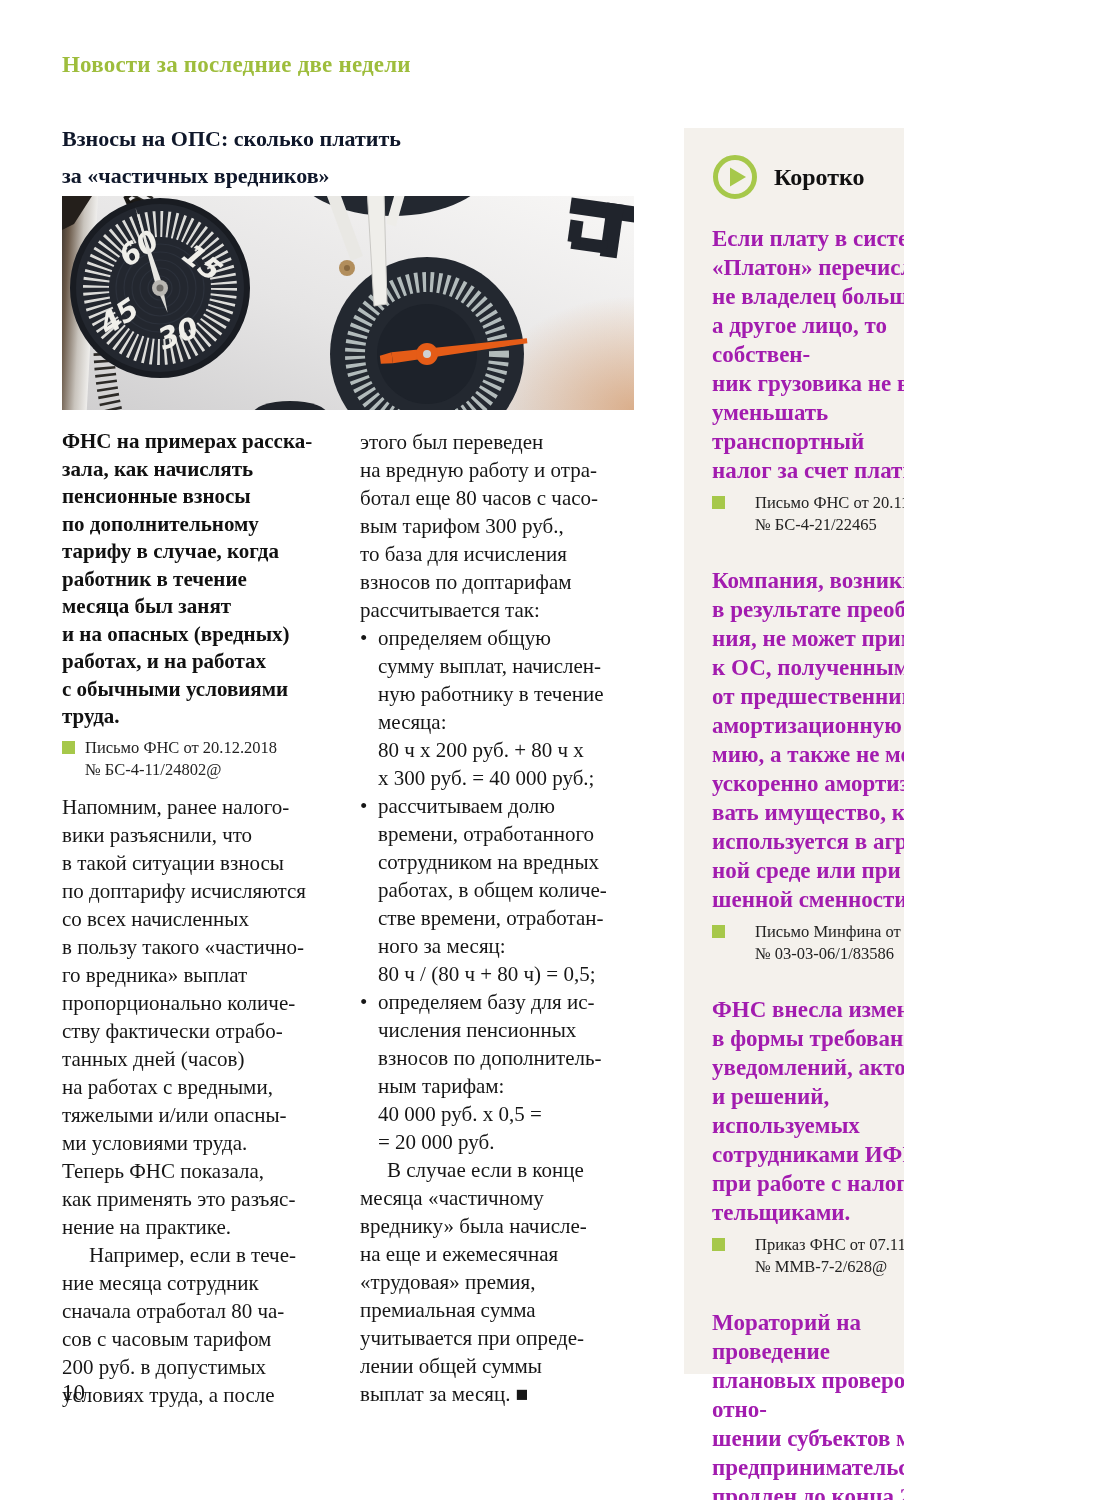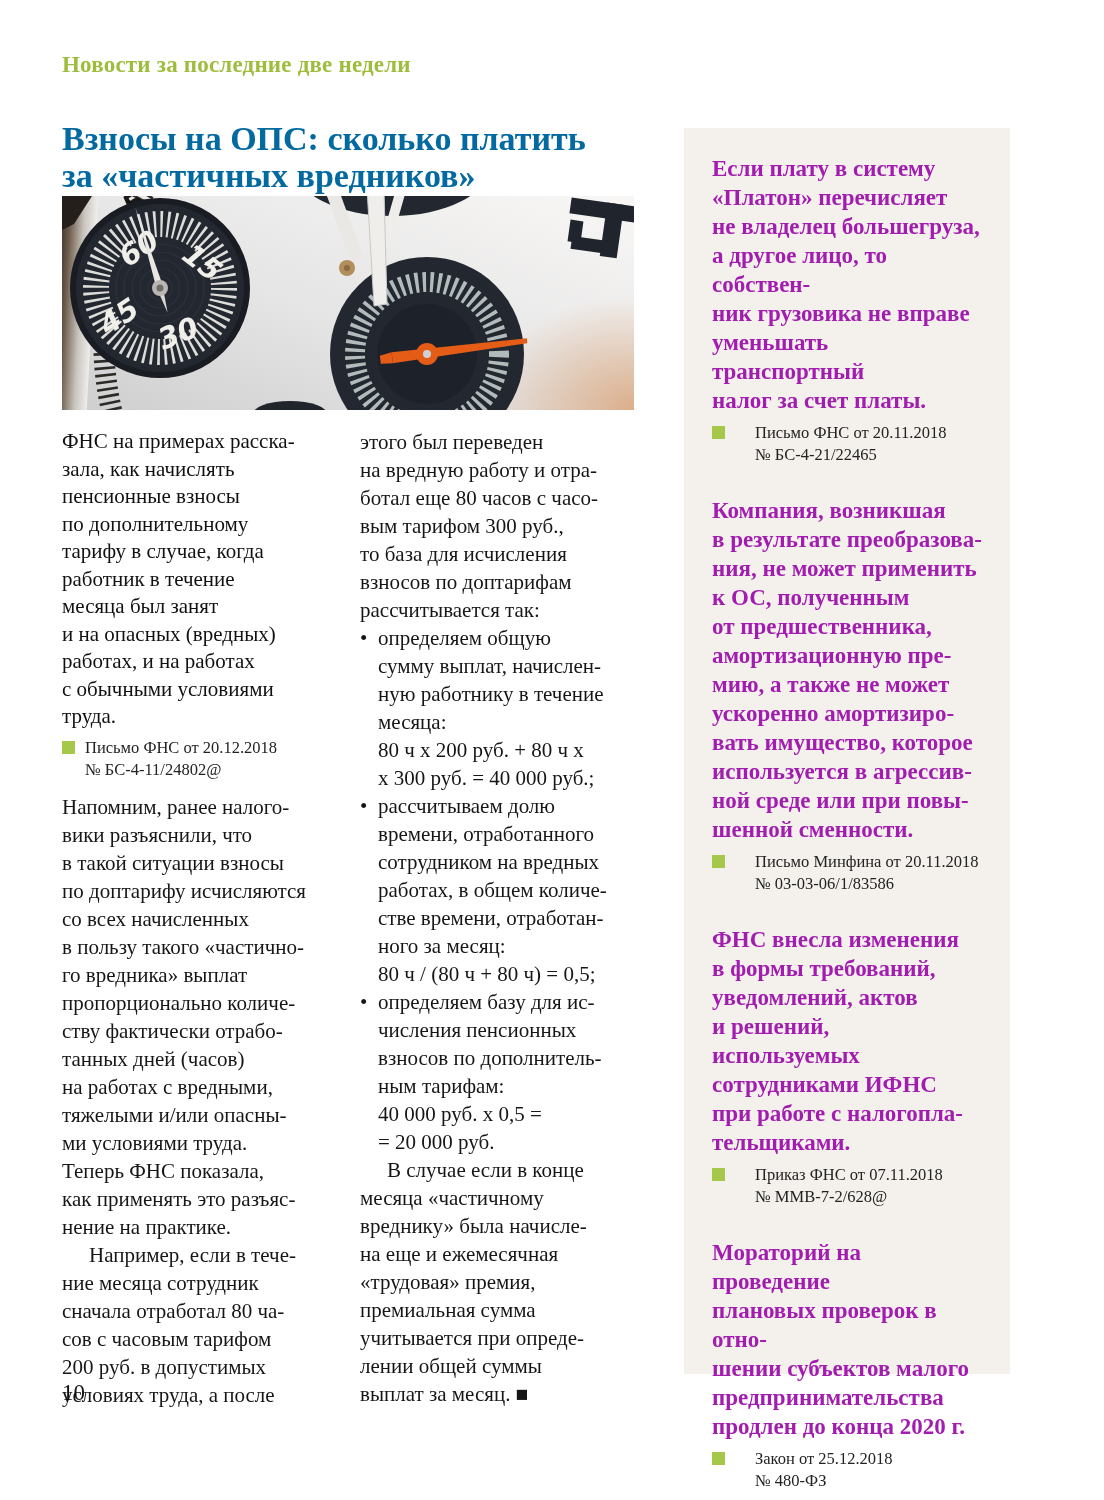--- a/index.html
+++ b/index.html
@@ -1,36 +1,36 @@
 <!DOCTYPE html>
 <html><head>
 <meta charset="utf-8">
 <style>
   html,body{margin:0;padding:0;background:#ffffff;}
   .page{
-    position:relative;width:1104px;height:1500px;background:#ffffff;
+    position:relative;width:904px;height:1500px;background:#ffffff;
     font-family:"Liberation Serif","DejaVu Serif",serif;color:#141414;overflow:hidden;
   }
   .kicker{
     position:absolute;left:62px;top:52px;font-size:23px;font-weight:bold;
     color:#9ebd3c;letter-spacing:.2px;
   }
   .title{
-    position:absolute;left:62px;top:120px;font-size:34px;line-height:37px;
-    font-weight:bold;color:#0369a1;margin:0;
+    position:absolute;left:62px;top:120px;font-size:22px;line-height:37px;
+    font-weight:bold;color:#0f172a;margin:0;
   }
   .hero{
     position:absolute;left:62px;top:196px;width:572px;height:214px;overflow:hidden;
   }
   .hero svg{display:block;}
   .col{position:absolute;top:428px;width:292px;}
   .col1{left:62px;}
   .col2{left:360px;}
   .lead{
-    margin:0;font-weight:normal;font-size:21px;line-height:27.5px;white-space:pre-line;color:#111;
+    margin:0;font-weight:bold;font-size:21px;line-height:27.5px;white-space:pre-line;color:#111;
   }
   .body{
     margin:0;font-size:21px;line-height:28px;white-space:pre-line;color:#161616;
   }
   .indent{text-indent:27px;}
   .ref{
     display:flex;align-items:flex-start;margin:6px 0 12px 0;
   }
   .refsq{
     flex:0 0 13px;width:13px;height:13px;background:#a6c84a;margin:4px 10px 0 0;
@@ -238,20 +238,27 @@
 вреднику» была начисле-
 на еще и ежемесячная
 «трудовая» премия,
 премиальная сумма
 учитывается при опреде-
 лении общей суммы
 выплат за месяц. ■</p>
   </div>
 
   <aside class="sidebar">
+    <div class="sb-head">
+      <svg class="play-icon" viewBox="0 0 46 46" xmlns="http://www.w3.org/2000/svg">
+        <circle cx="23" cy="23" r="19.5" fill="none" stroke="#a6c84a" stroke-width="5"></circle>
+        <polygon points="18,13.5 34,23 18,32.5" fill="#a6c84a"></polygon>
+      </svg>
+      <span class="sb-title">Коротко</span>
+    </div>
 
     <div class="sb-item">
       <p class="sb-text">Если плату в систему
 «Платон» перечисляет
 не владелец большегруза,
 а другое лицо, то собствен-
 ник грузовика не вправе
 уменьшать транспортный
 налог за счет платы.</p>
       <div class="ref">

